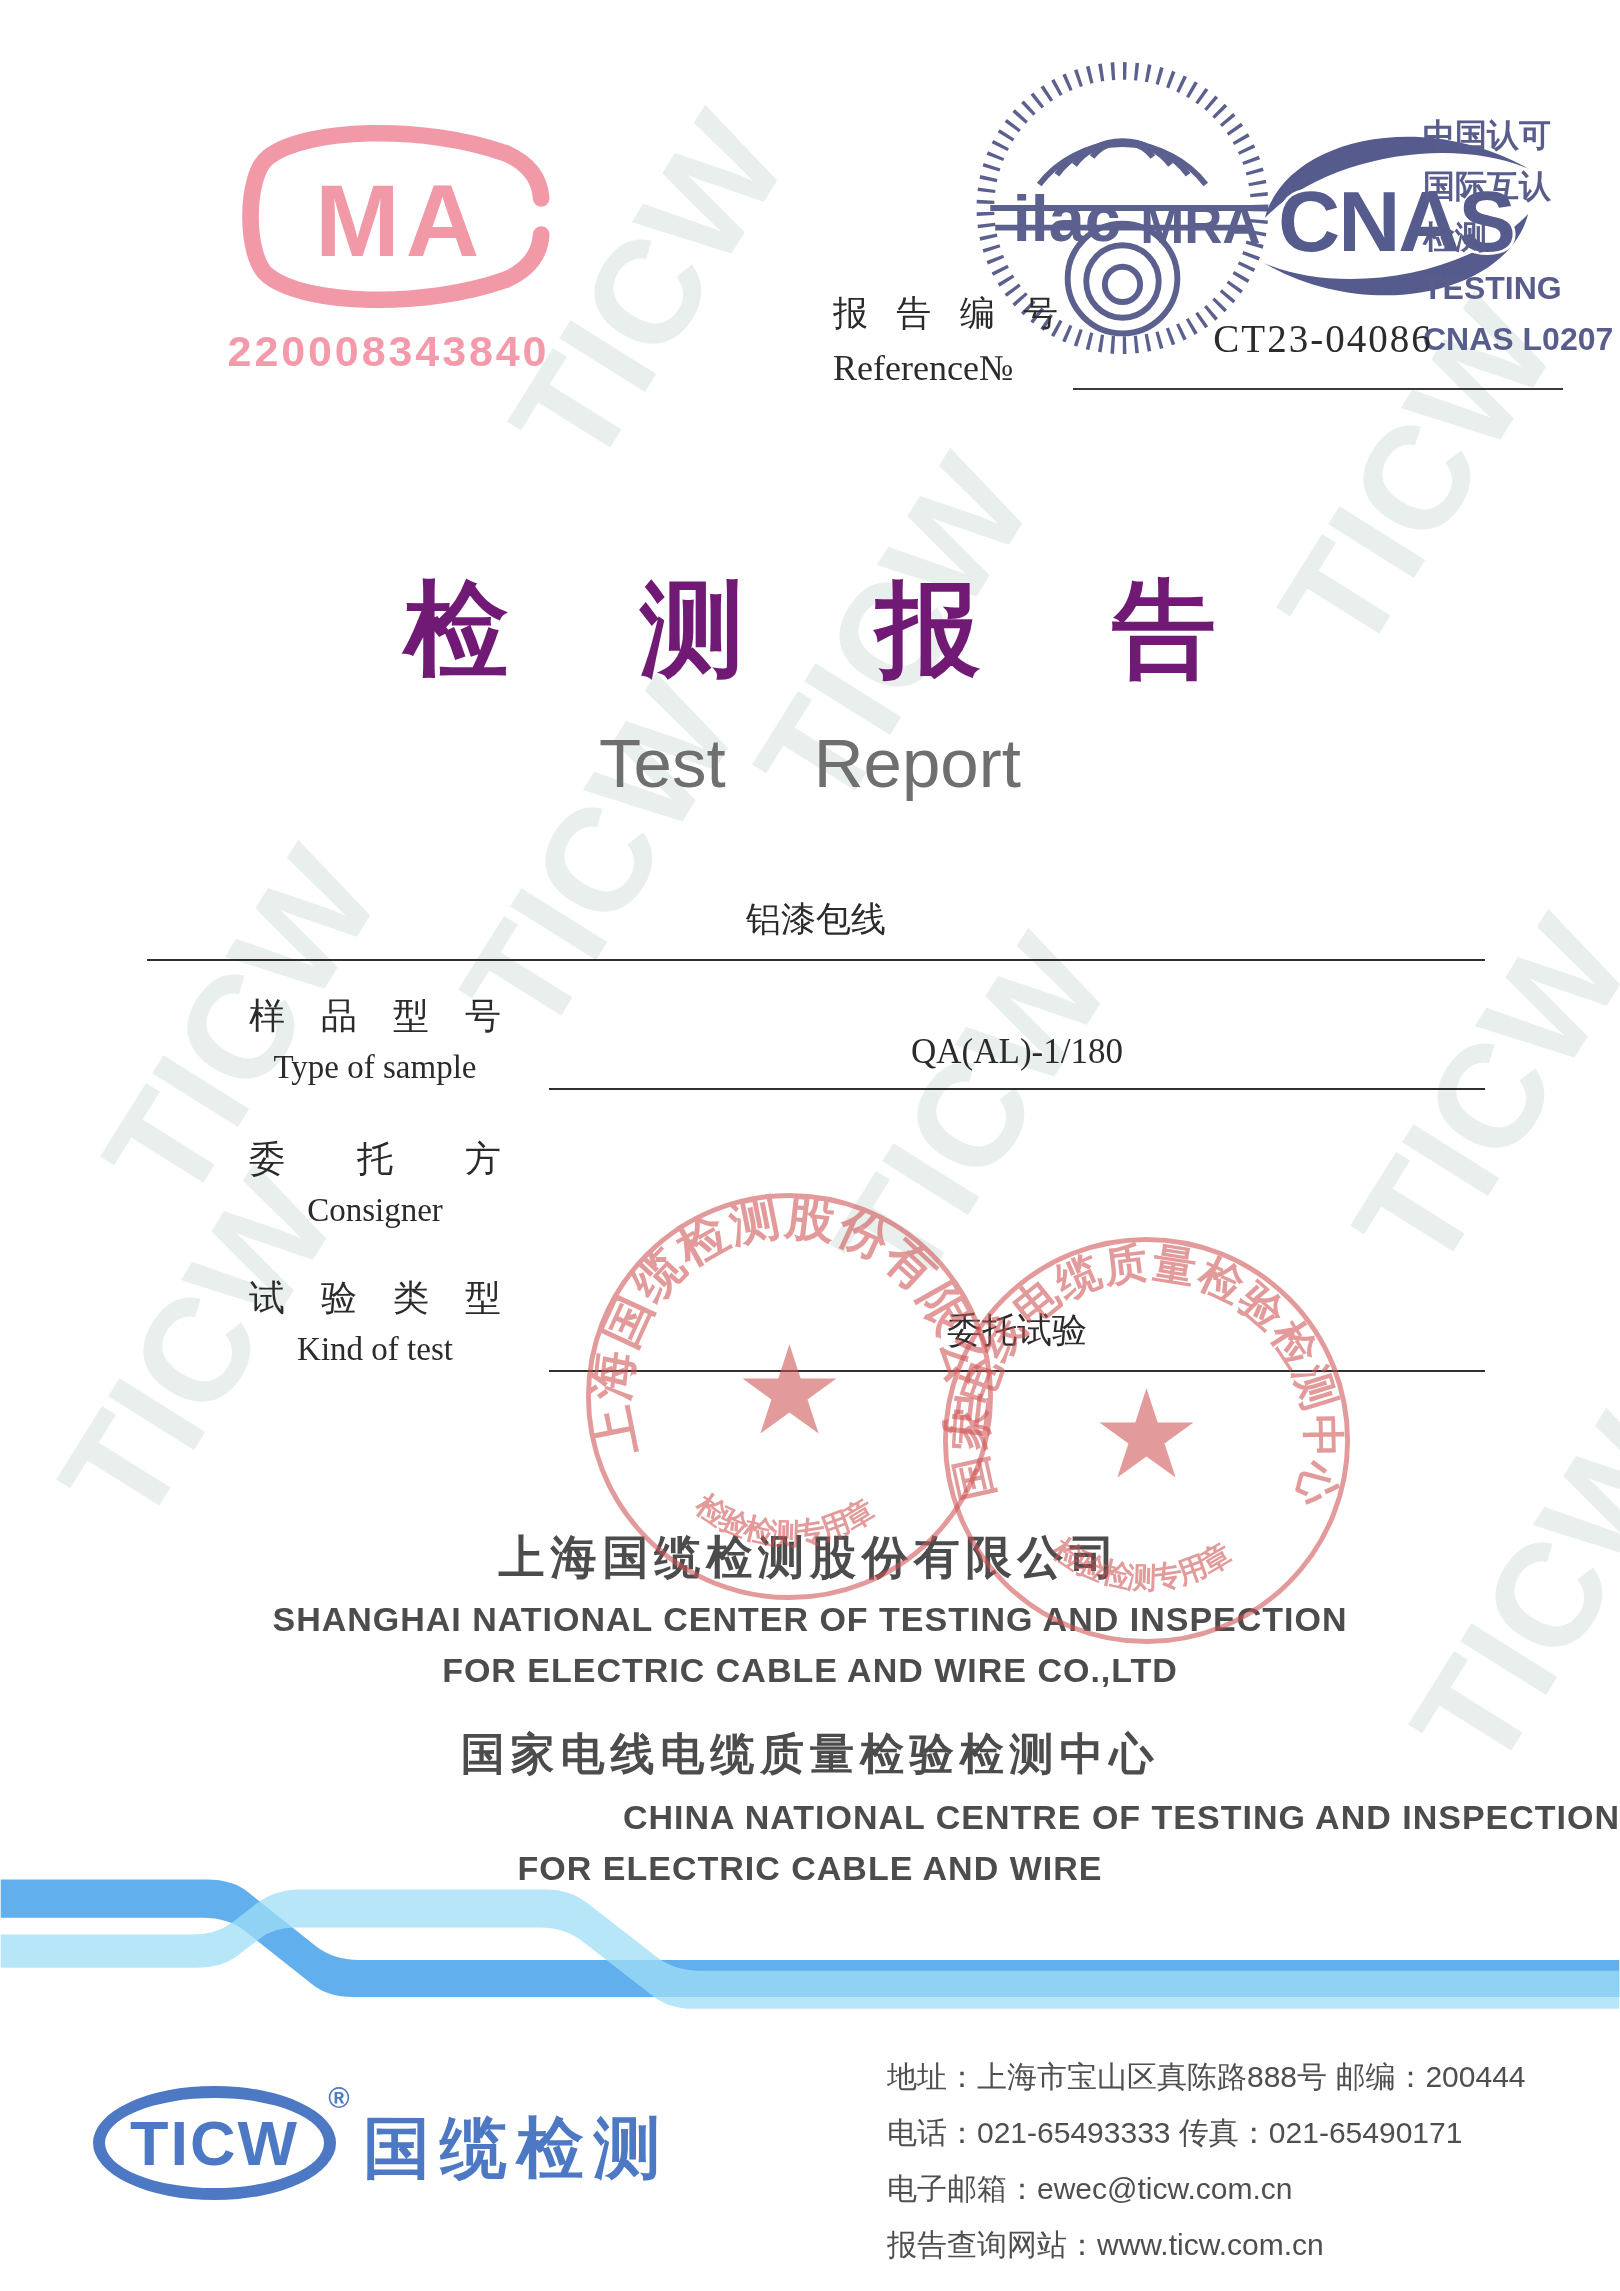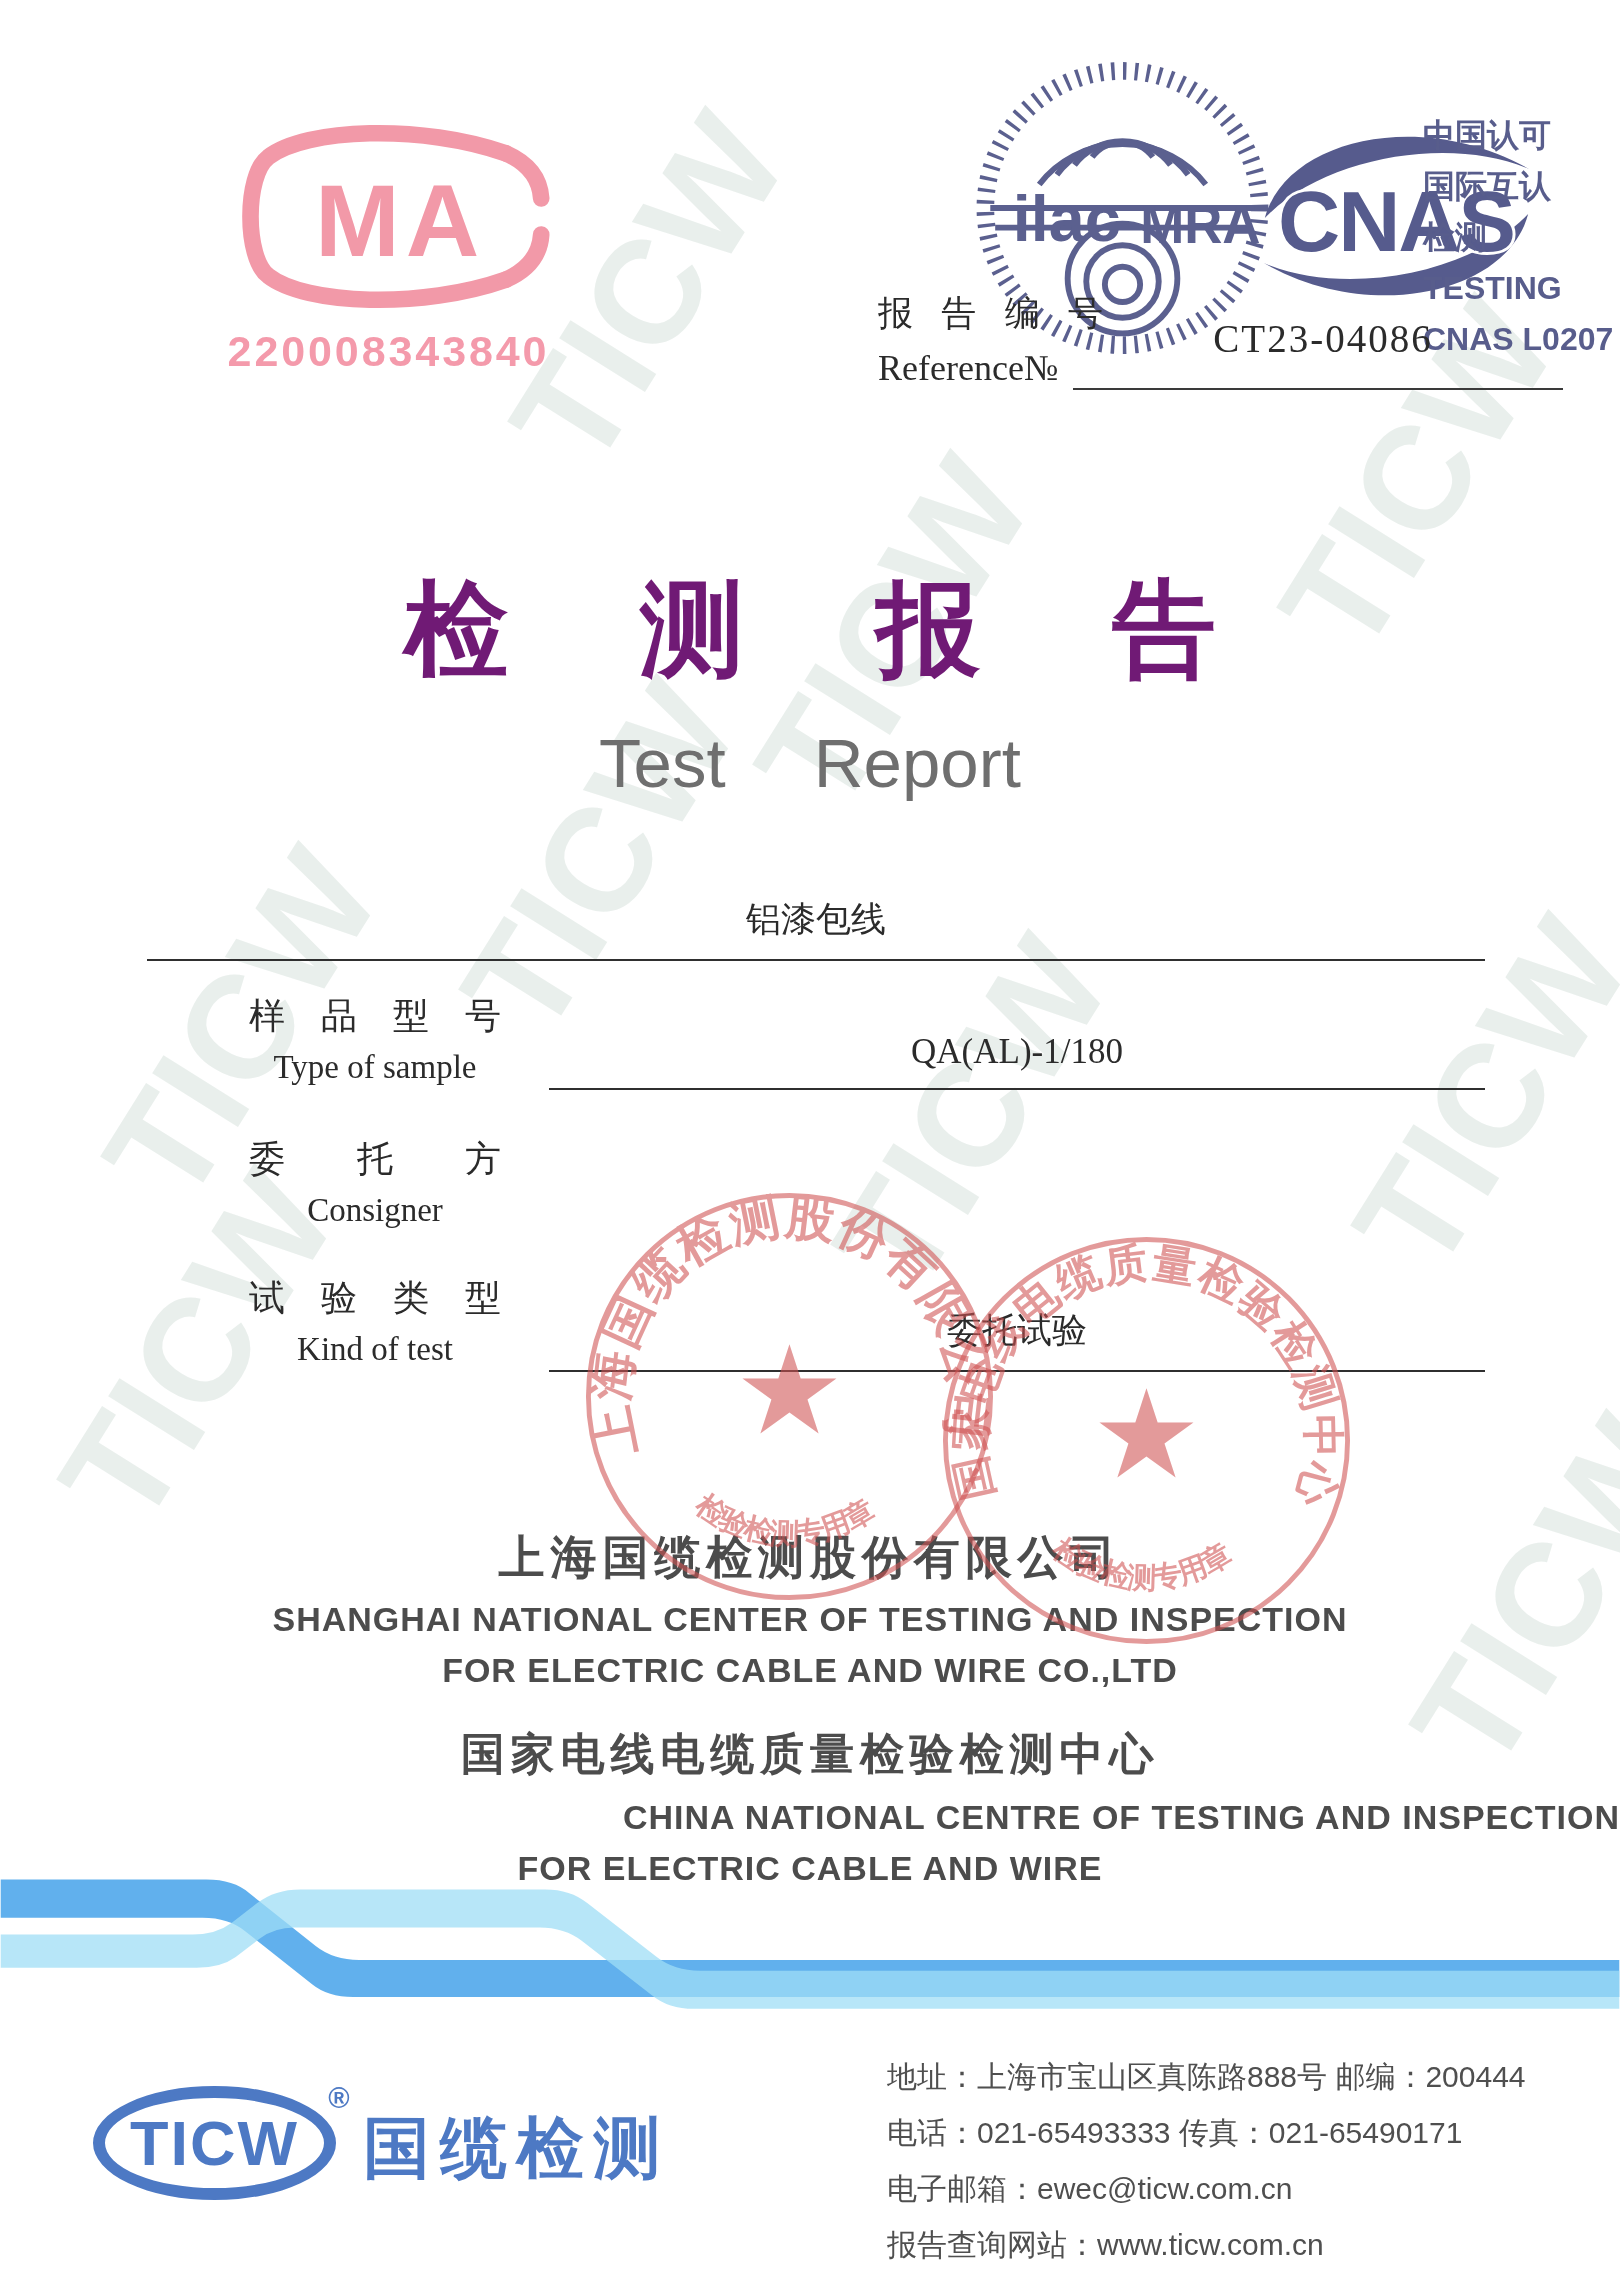--- a/index.html
+++ b/index.html
@@ -31,21 +31,21 @@
     font-size:43px;letter-spacing:2.9px;color:#f49aab;font-weight:bold;
   }
   .ilac{position:absolute;left:956px;top:61px;z-index:2;}
   .cnas{position:absolute;left:1257px;top:108px;z-index:2;}
   .accred{
     position:absolute;left:1423px;top:110px;z-index:2;
     font-family:"Liberation Sans", sans-serif;
     font-size:32px;line-height:51px;color:#585d8c;font-weight:bold;
   }
   
-  .refblock{position:absolute;left:878px;top:290px;z-index:2;color:#2b2b2b;}
+  .refblock{position:absolute;left:833px;top:290px;z-index:2;color:#2b2b2b;}
   .ref-zh{font-size:35px;letter-spacing:9.8px;}
   .ref-en{font-size:36px;margin-top:9.8px;}
   .ref-line{position:absolute;left:1073px;top:388px;width:490px;border-bottom:2px solid #3a3a3a;z-index:2;}
   .ref-value{position:absolute;left:1127px;top:316px;width:392px;text-align:center;font-size:39px;color:#2b2b2b;z-index:2;letter-spacing:2px;}
   
   .title-zh{
     position:absolute;left:0;right:0;top:561px;text-align:center;z-index:2;
     font-size:104px;font-weight:600;color:#701a75;
     letter-spacing:132px;padding-left:132px;white-space:nowrap;
   }

